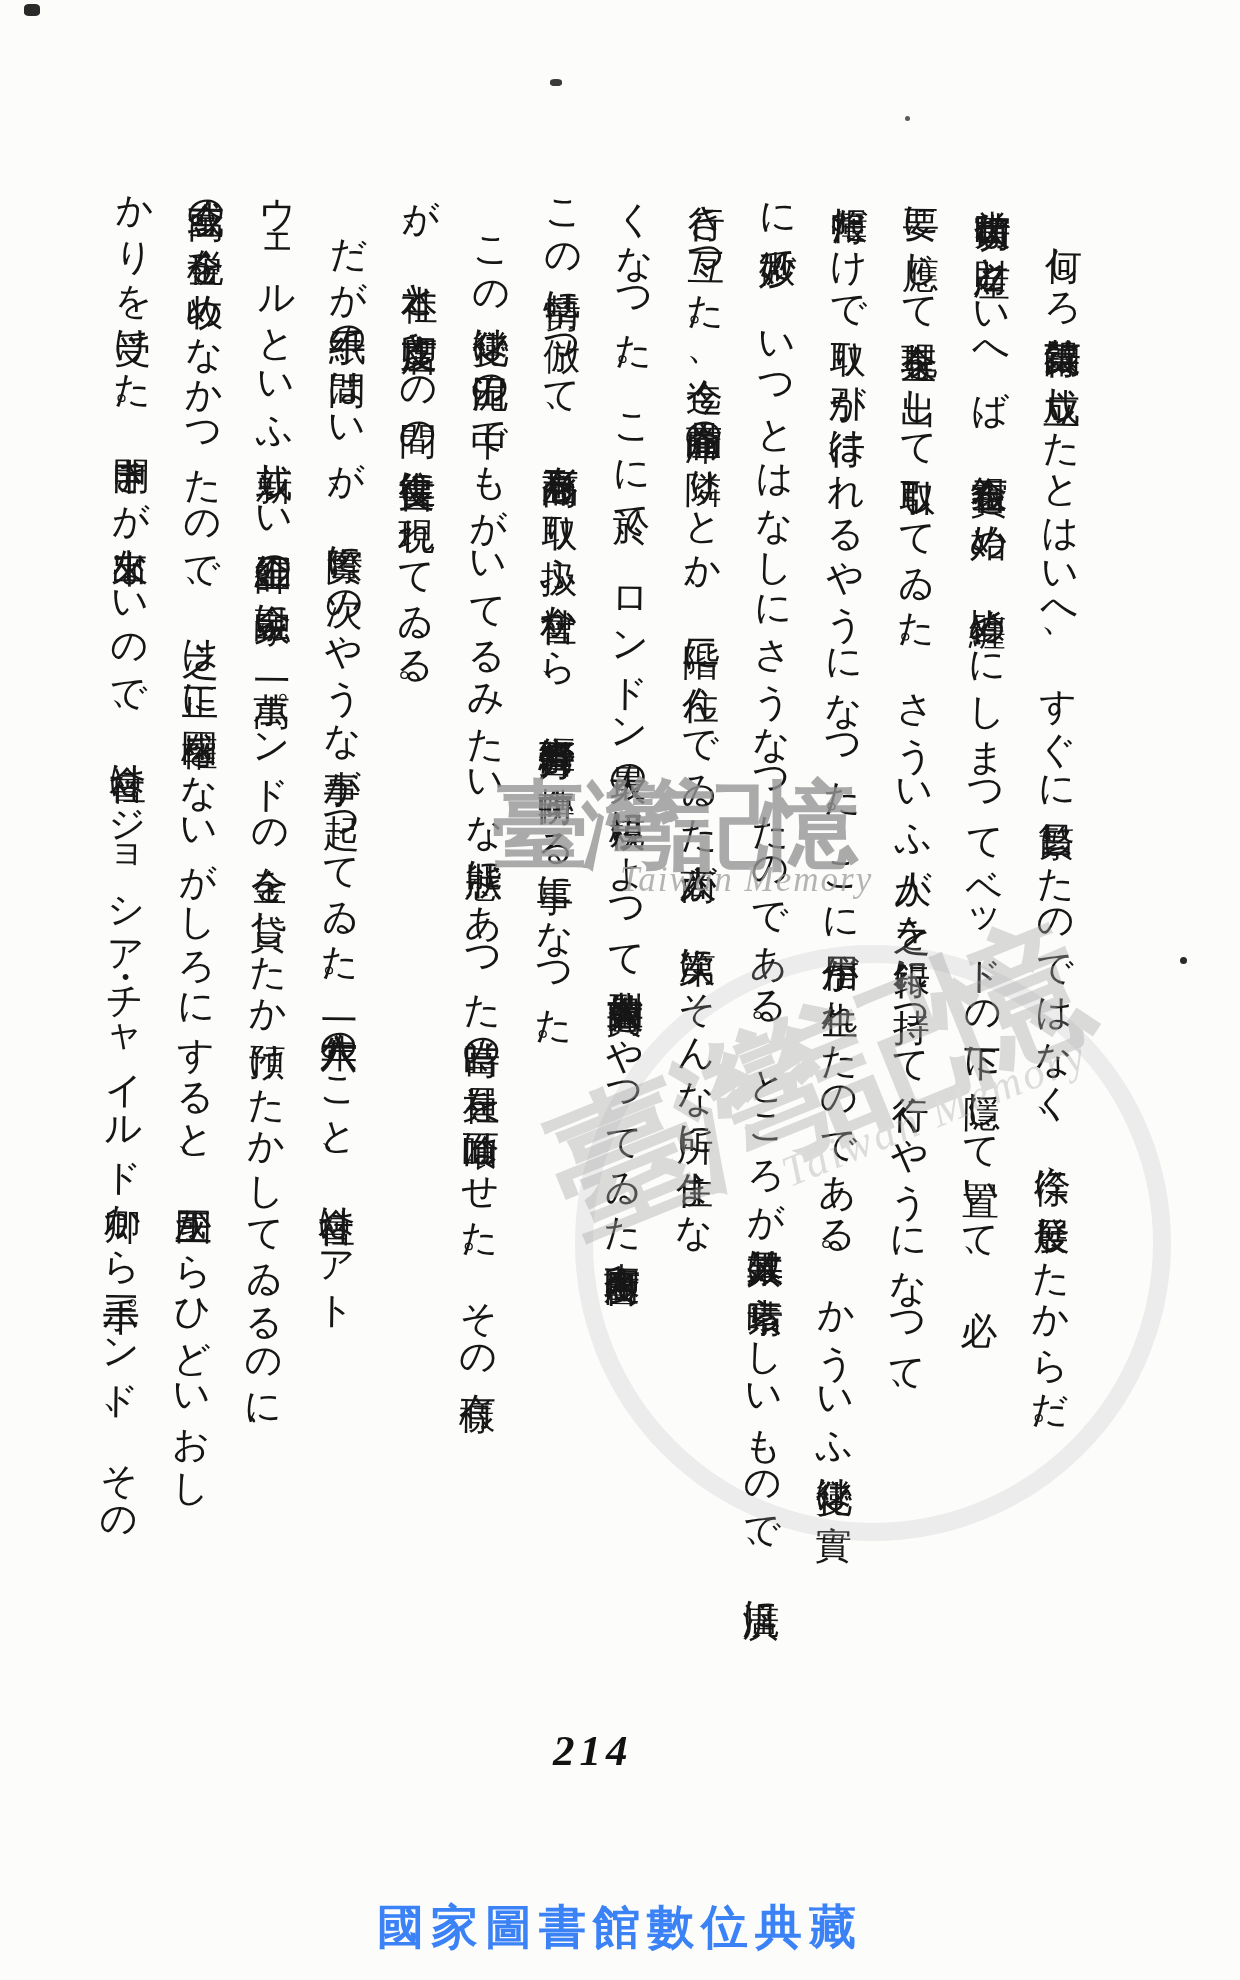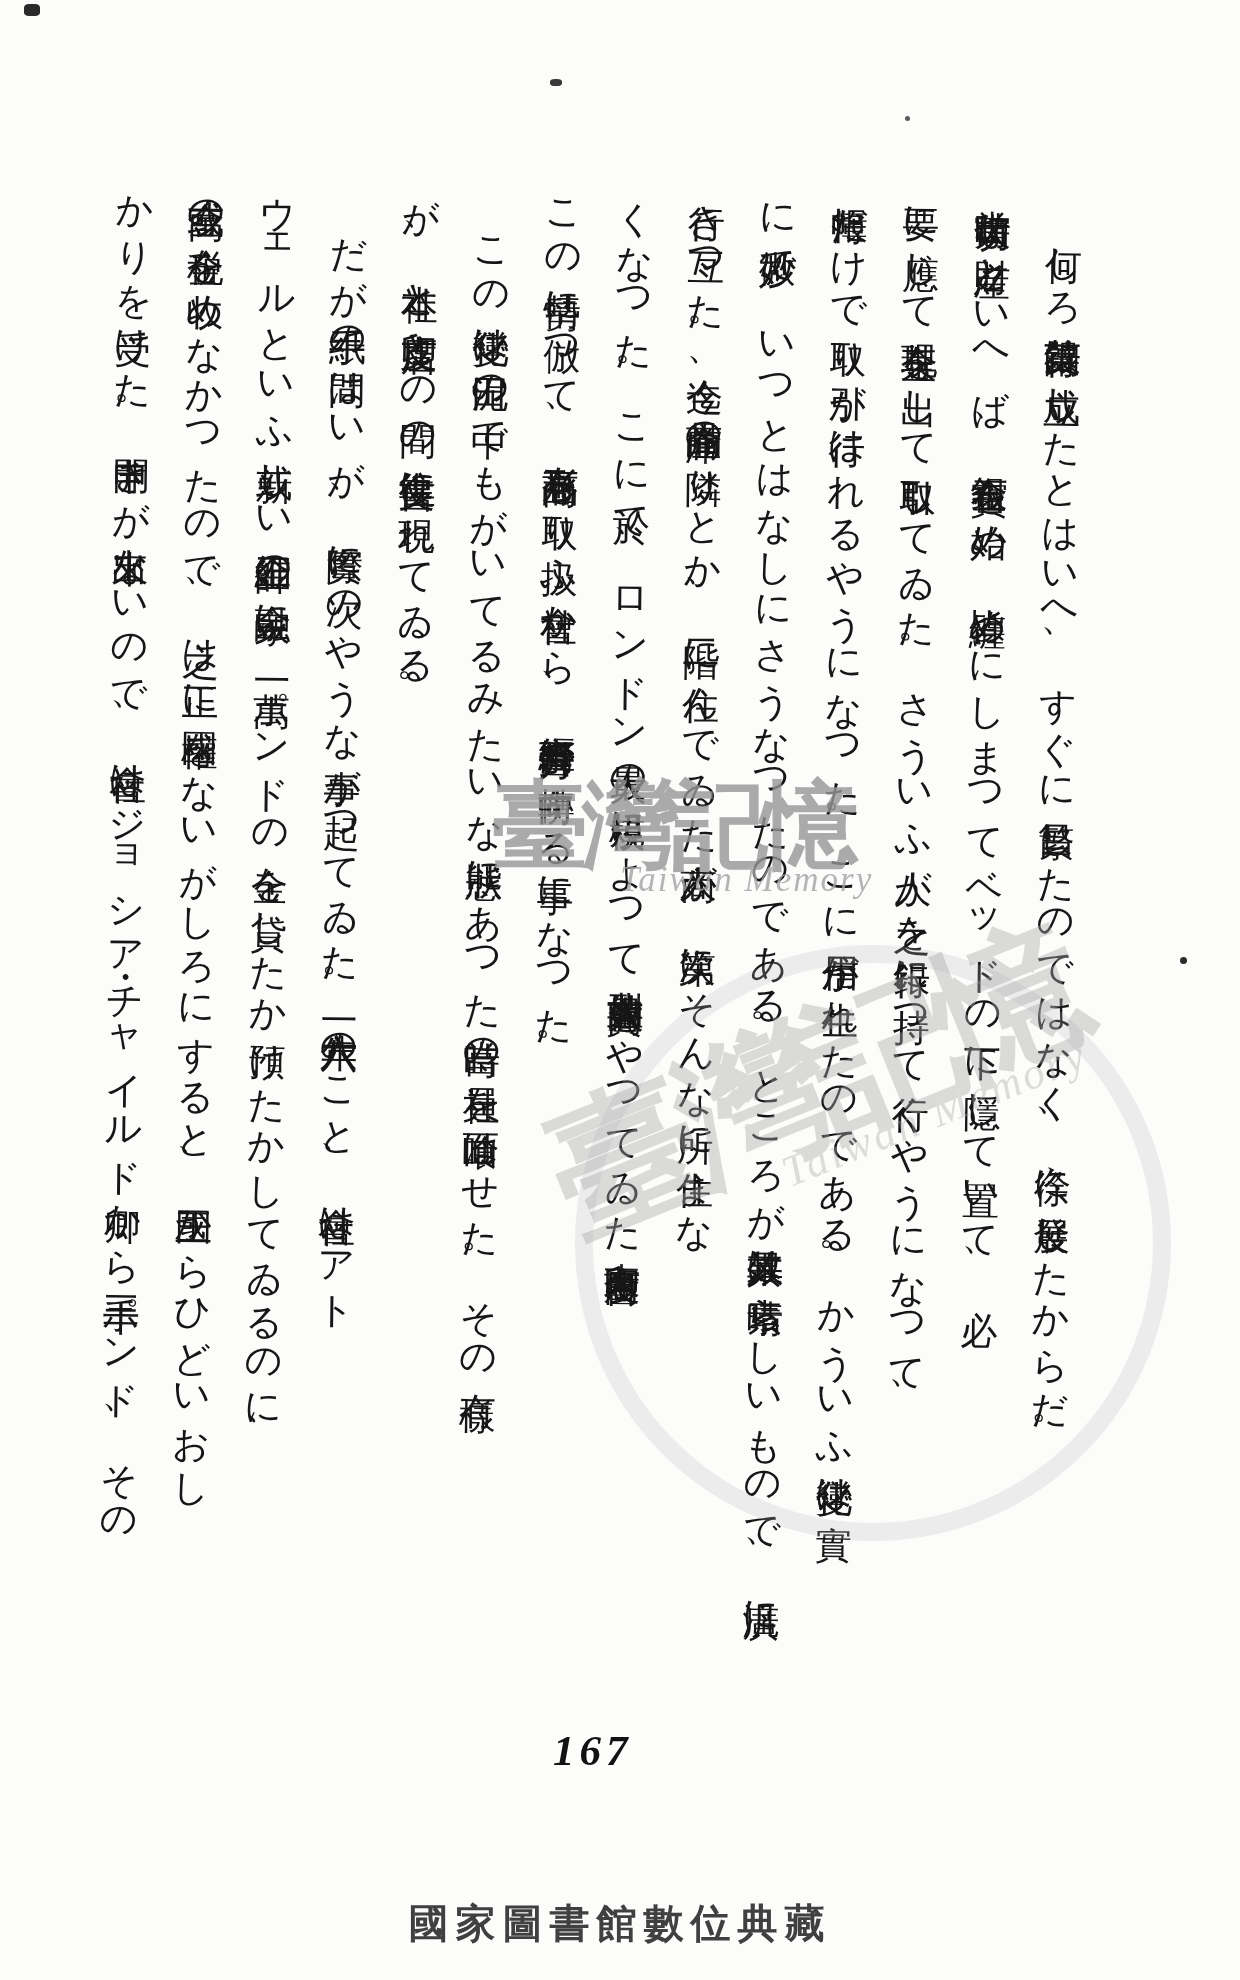--- a/index.html
+++ b/index.html
@@ -63,22 +63,22 @@
     color:#adadad; white-space:nowrap;
   }
   .page-number {
     position:absolute; left:553px; top:1726px;
     font-size:43px; font-weight:bold; font-style:italic;
     letter-spacing:5px; color:#121212;
   }
   .footer-mark {
     position:absolute; left:50%; top:1896px;
     transform:translateX(-50%);
-    font-size:40px; font-weight:bold;
-    color:#404040; letter-spacing:7px;
+    font-size:47px; font-weight:bold;
+    color:#3b82f6; letter-spacing:7px;
     white-space:nowrap;
     font-family:"Liberation Sans","DejaVu Sans",sans-serif;
   }
   .speck { position:absolute; background:#2a2a2a; border-radius:50%; }
   .speck-1 { left:1180px; top:957px; width:7px;  height:7px; }
   .speck-2 { left:550px;  top:79px;  width:12px; height:7px; border-radius:40%; background:#3a3a3a; }
   .speck-3 { left:24px;   top:4px;   width:16px; height:12px; border-radius:30%; }
   .speck-4 { left:905px;  top:116px; width:5px;  height:5px; background:#5a5a5a; }
 </style>
 </head>
@@ -108,21 +108,21 @@
   <div class="wm-diagonal">
     <span class="wm-diagonal-cjk">臺灣記憶</span>
     <span class="wm-diagonal-latin">Taiwan Memory</span>
   </div>
 
   <div class="wm-center">
     <span class="wm-center-cjk">臺灣記憶</span>
     <span class="wm-center-latin">Taiwan Memory</span>
   </div>
 
-  <div class="page-number">167</div>
+  <div class="page-number">214</div>
 
   <div class="footer-mark">國家圖書館數位典藏</div>
 
   <span class="speck speck-1"></span>
   <span class="speck speck-2"></span>
   <span class="speck speck-3"></span>
   <span class="speck speck-4"></span>
 
 </div>
 

